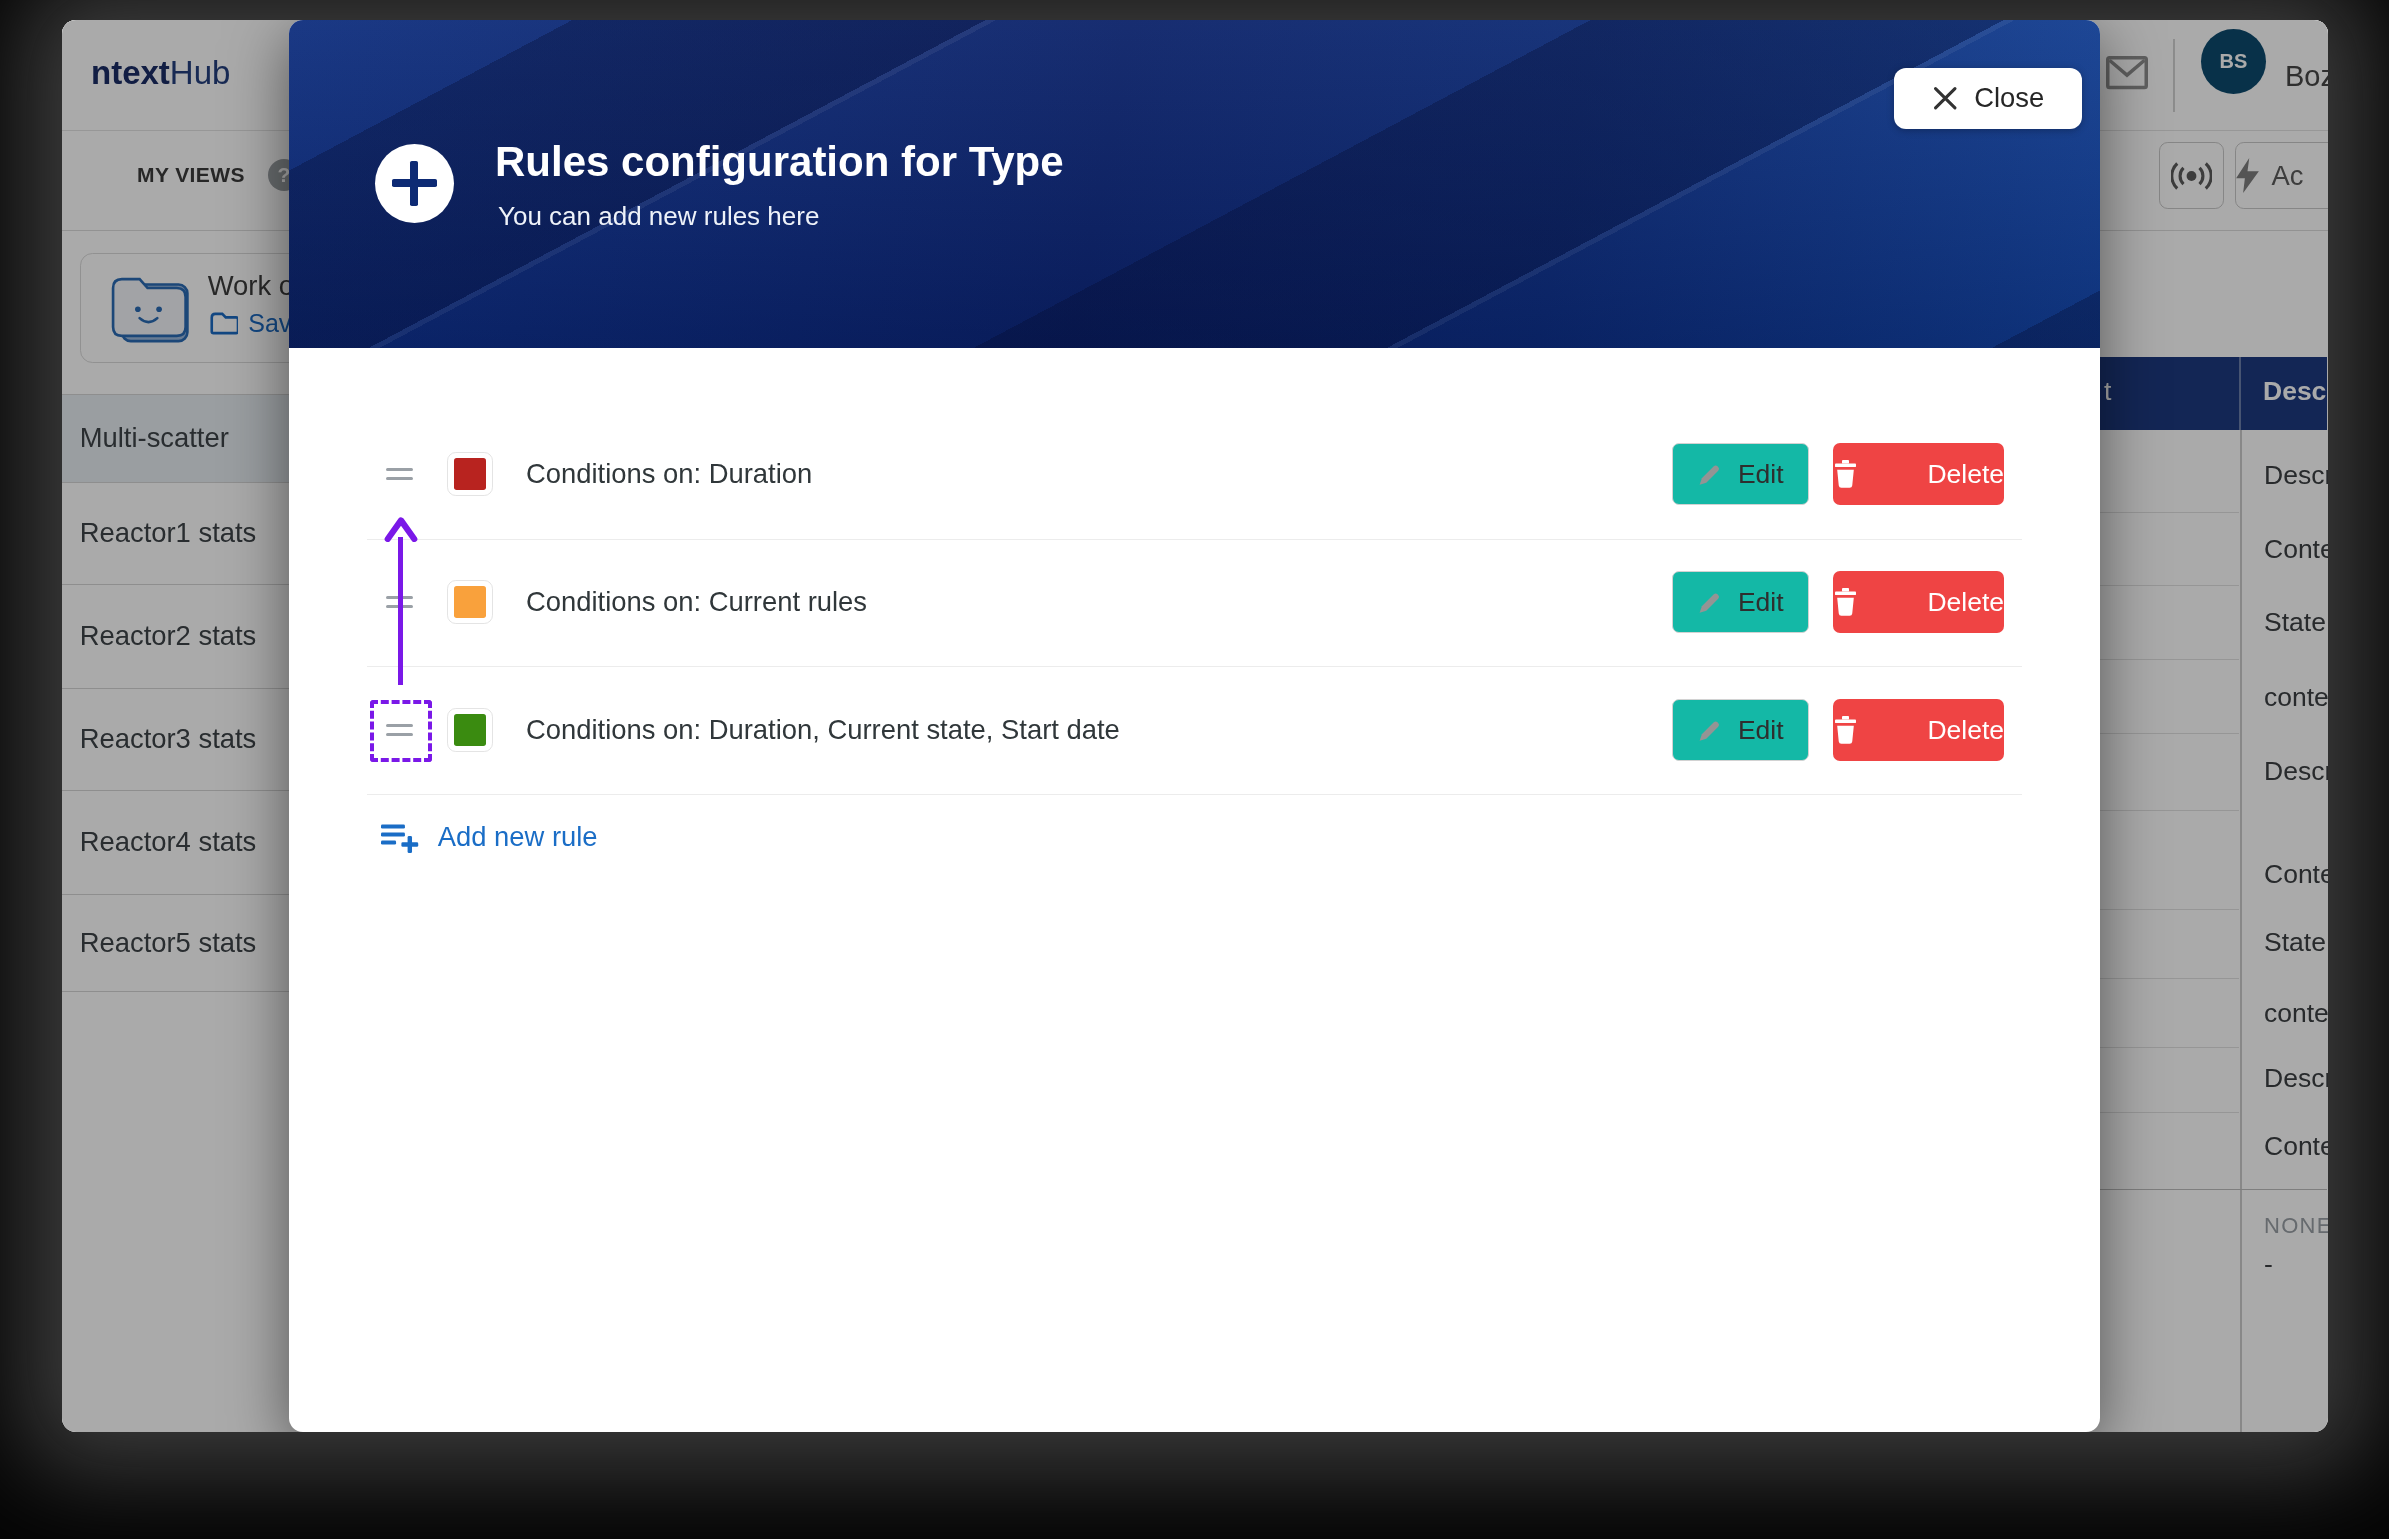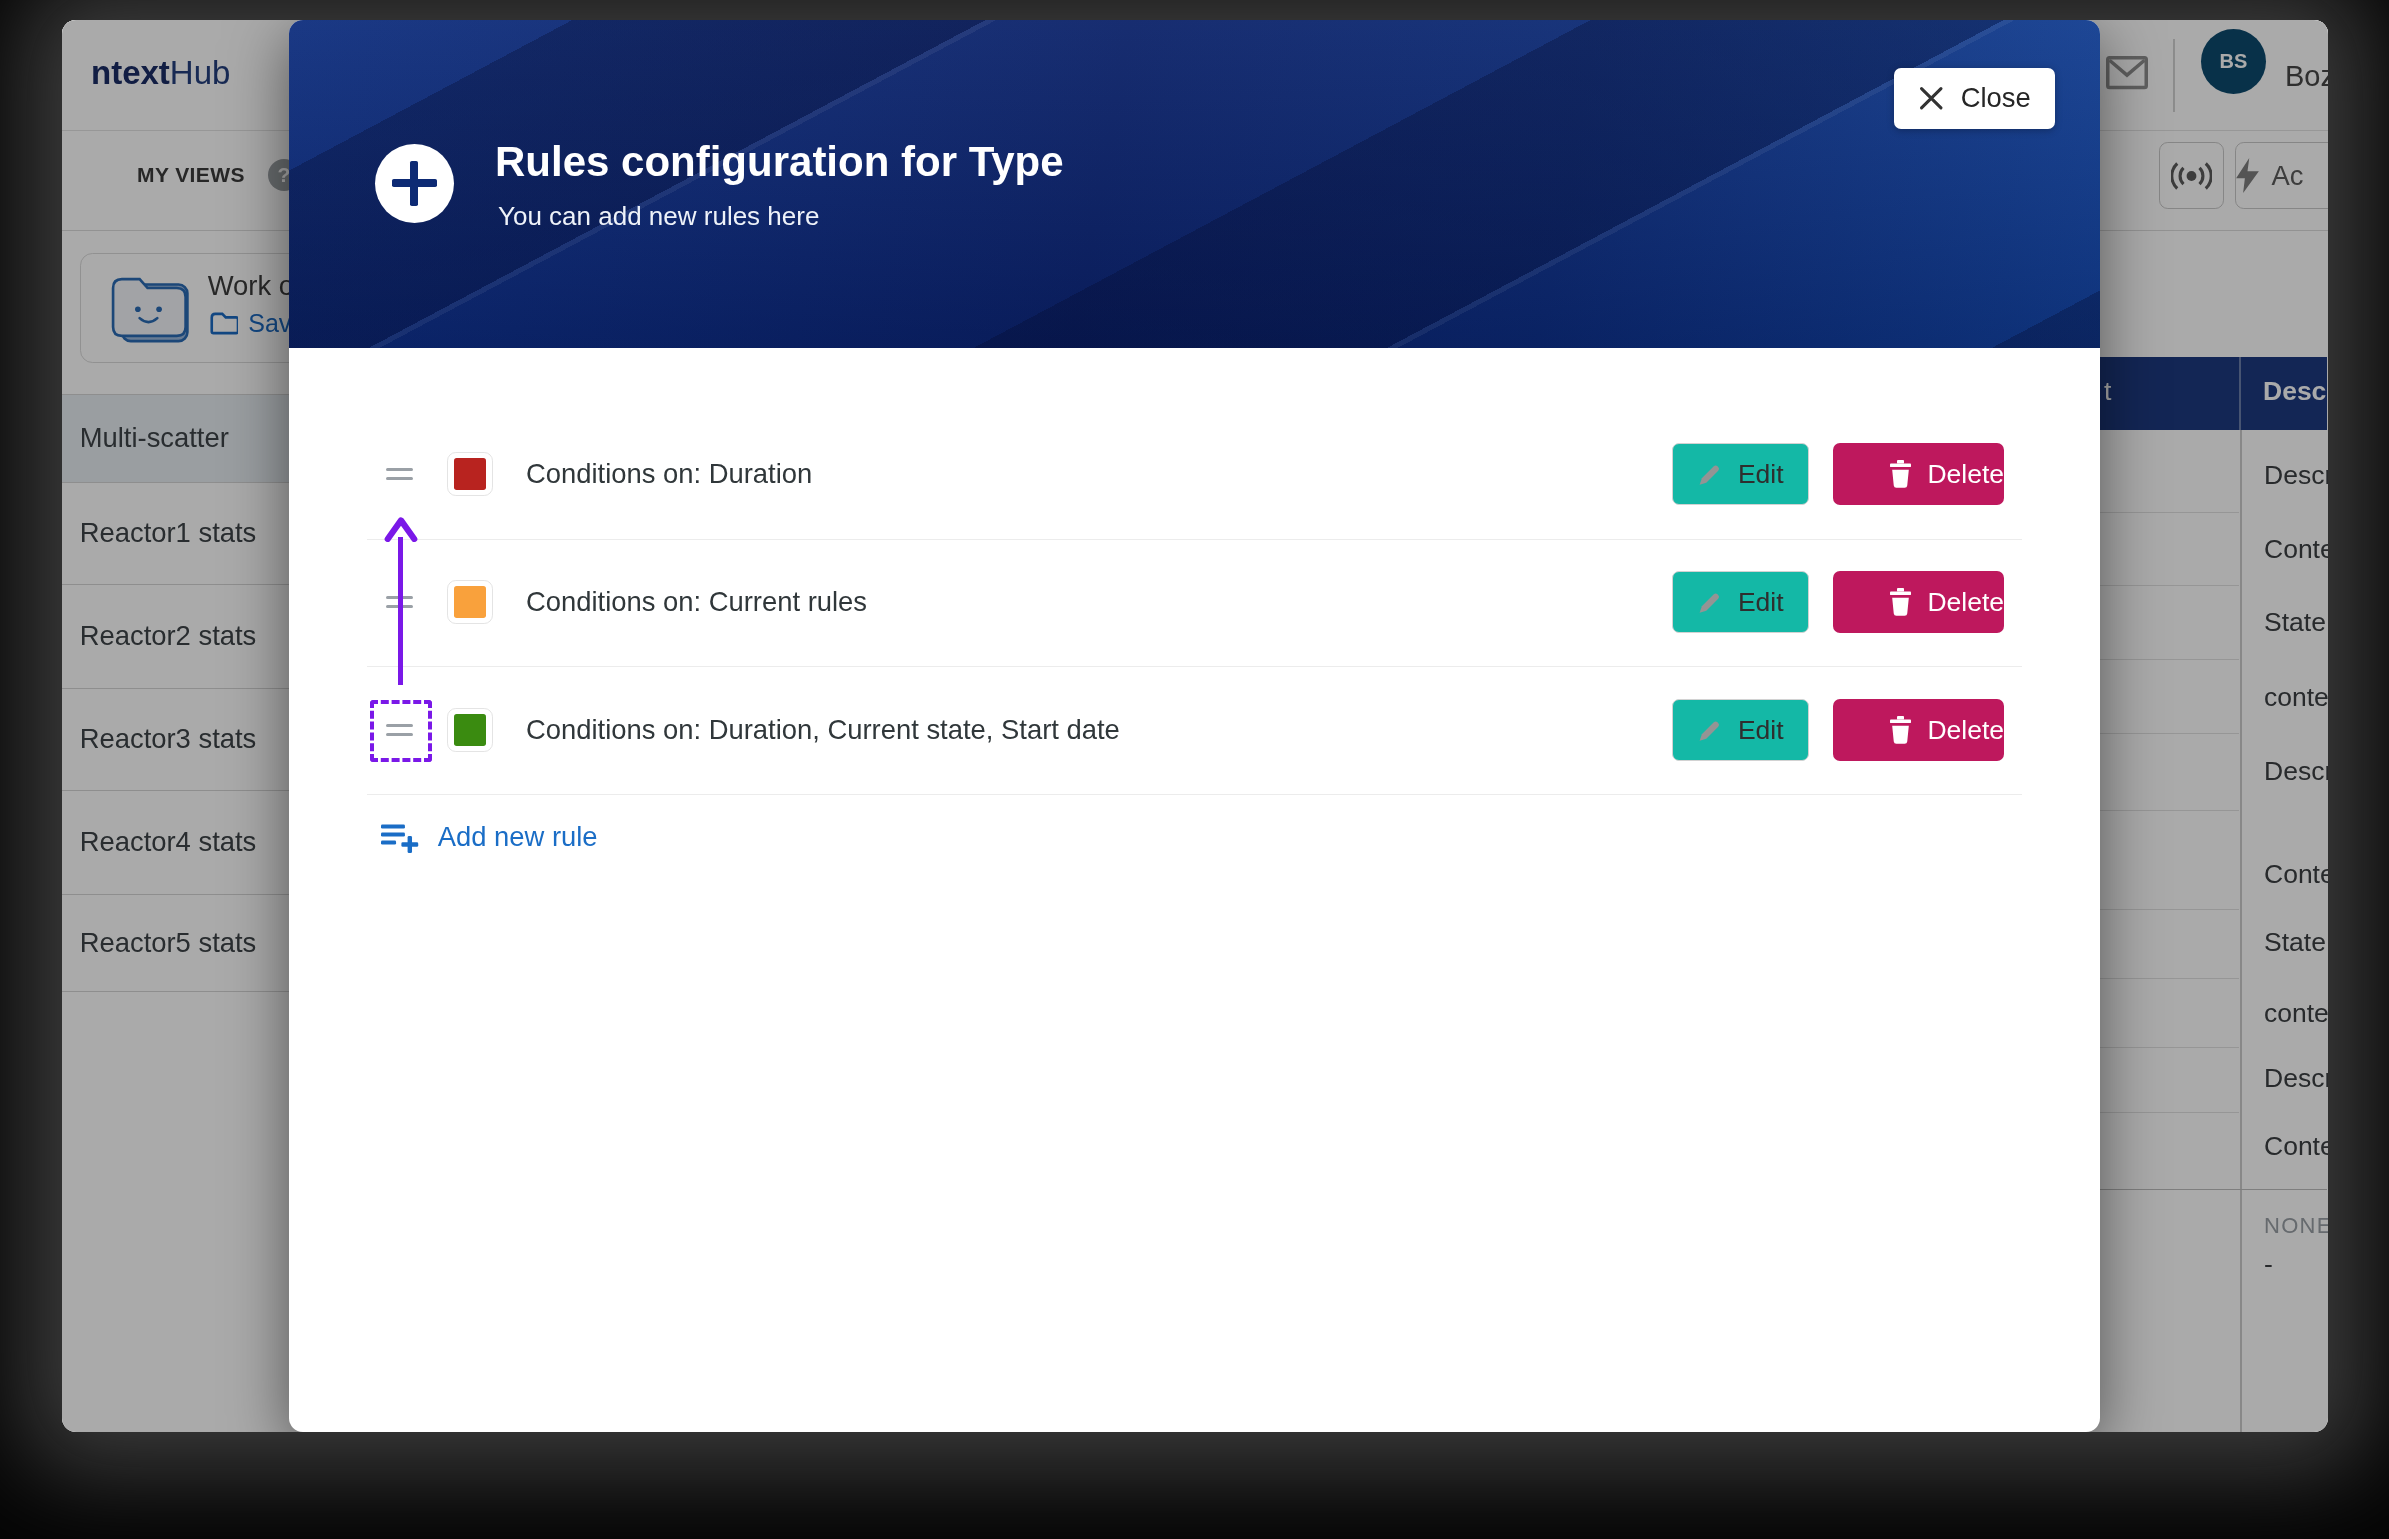--- a/index.html
+++ b/index.html
@@ -82,38 +82,38 @@
   }
   .plus-circle { position:absolute; left:86px; top:124px; width:79px; height:79px; border-radius:50%;
                  background:#fff; }
   .plus-circle::before { content:""; position:absolute; left:17px; top:35px; width:45px; height:8px;
                  background:#0d2a74; border-radius:1.8px; }
   .plus-circle::after { content:""; position:absolute; left:35px; top:17px; width:8px; height:45px;
                  background:#0d2a74; border-radius:1.8px; }
   .modal-title { position:absolute; left:206px; top:118px; font-size:42px; font-weight:700; color:#fff;
                  white-space:nowrap; }
   .modal-sub { position:absolute; left:209px; top:181px; font-size:26px; color:#eef2f9; white-space:nowrap; }
-  .close-btn { position:absolute; left:1605px; top:48px; width:161px; height:61px; background:#fff;
-               border-radius:7px; display:flex; align-items:center; justify-content:center; gap:16px;
+  .close-btn { position:absolute; left:1605px; top:48px; width:188px; height:61px; background:#fff;
+               border-radius:12px; display:flex; align-items:center; justify-content:center; gap:16px;
                font-size:27.4px; color:#262626; box-shadow:0 1.8px 7px rgba(0,0,0,0.25); }
 
   .rule-row { position:absolute; left:0; width:100%; height:127px; display:flex; align-items:center; }
   .rr1 { top:391px; } .rr2 { top:519px; } .rr3 { top:647px; }
   .drag-handle { position:absolute; left:97px; width:26.5px; height:12.4px; }
   .drag-handle i { display:block; width:26.5px; height:3.5px; background:#9aa0a6; border-radius:1.8px; margin-bottom:5.3px; }
   .swatch-box { position:absolute; left:158px; width:46px; height:44px; background:#fff;
                 border:1.8px solid #e4e4e4; border-radius:8.8px;
                 display:flex; align-items:center; justify-content:center; }
   .swatch { width:32px; height:32px; border-radius:2.7px; }
   .rule-label { position:absolute; left:237px; font-size:27.4px; color:#30373a; white-space:nowrap; }
   .edit-btn { position:absolute; left:1383px; width:137px; height:62px; background:#14b8a6;
               border:1.8px solid #d2d2d2; border-radius:7px; display:flex; align-items:center;
               justify-content:center; gap:14px; font-size:26.5px; color:#2e2e2e; }
-  .delete-btn { position:absolute; left:1544px; width:171px; height:62px; background:#be185d;
-                border-radius:7px; display:flex; align-items:center; justify-content:flex-end; gap:14px;
+  .delete-btn { position:absolute; left:1544px; width:171px; height:62px; background:#ef4444;
+                border-radius:7px; display:flex; align-items:center; justify-content:space-between; gap:14px;
                 font-size:26.5px; color:#fff; }
   .rule-sep { position:absolute; left:78px; width:1655px; height:1.8px; background:#ececec; }
 
   .add-rule { position:absolute; left:92px; top:784px; height:67px; display:flex; align-items:center;
               gap:17.7px; color:#1a6dc6; font-size:27.4px; }
 
   
   .anno-box { position:absolute; left:81px; top:680px; width:62px; height:62px;
               border:4.4px dashed #7a18e8; border-radius:3.5px; }
   .anno-line { position:absolute; left:109px; top:517px; width:5.3px; height:148px; background:#7a18e8; }

